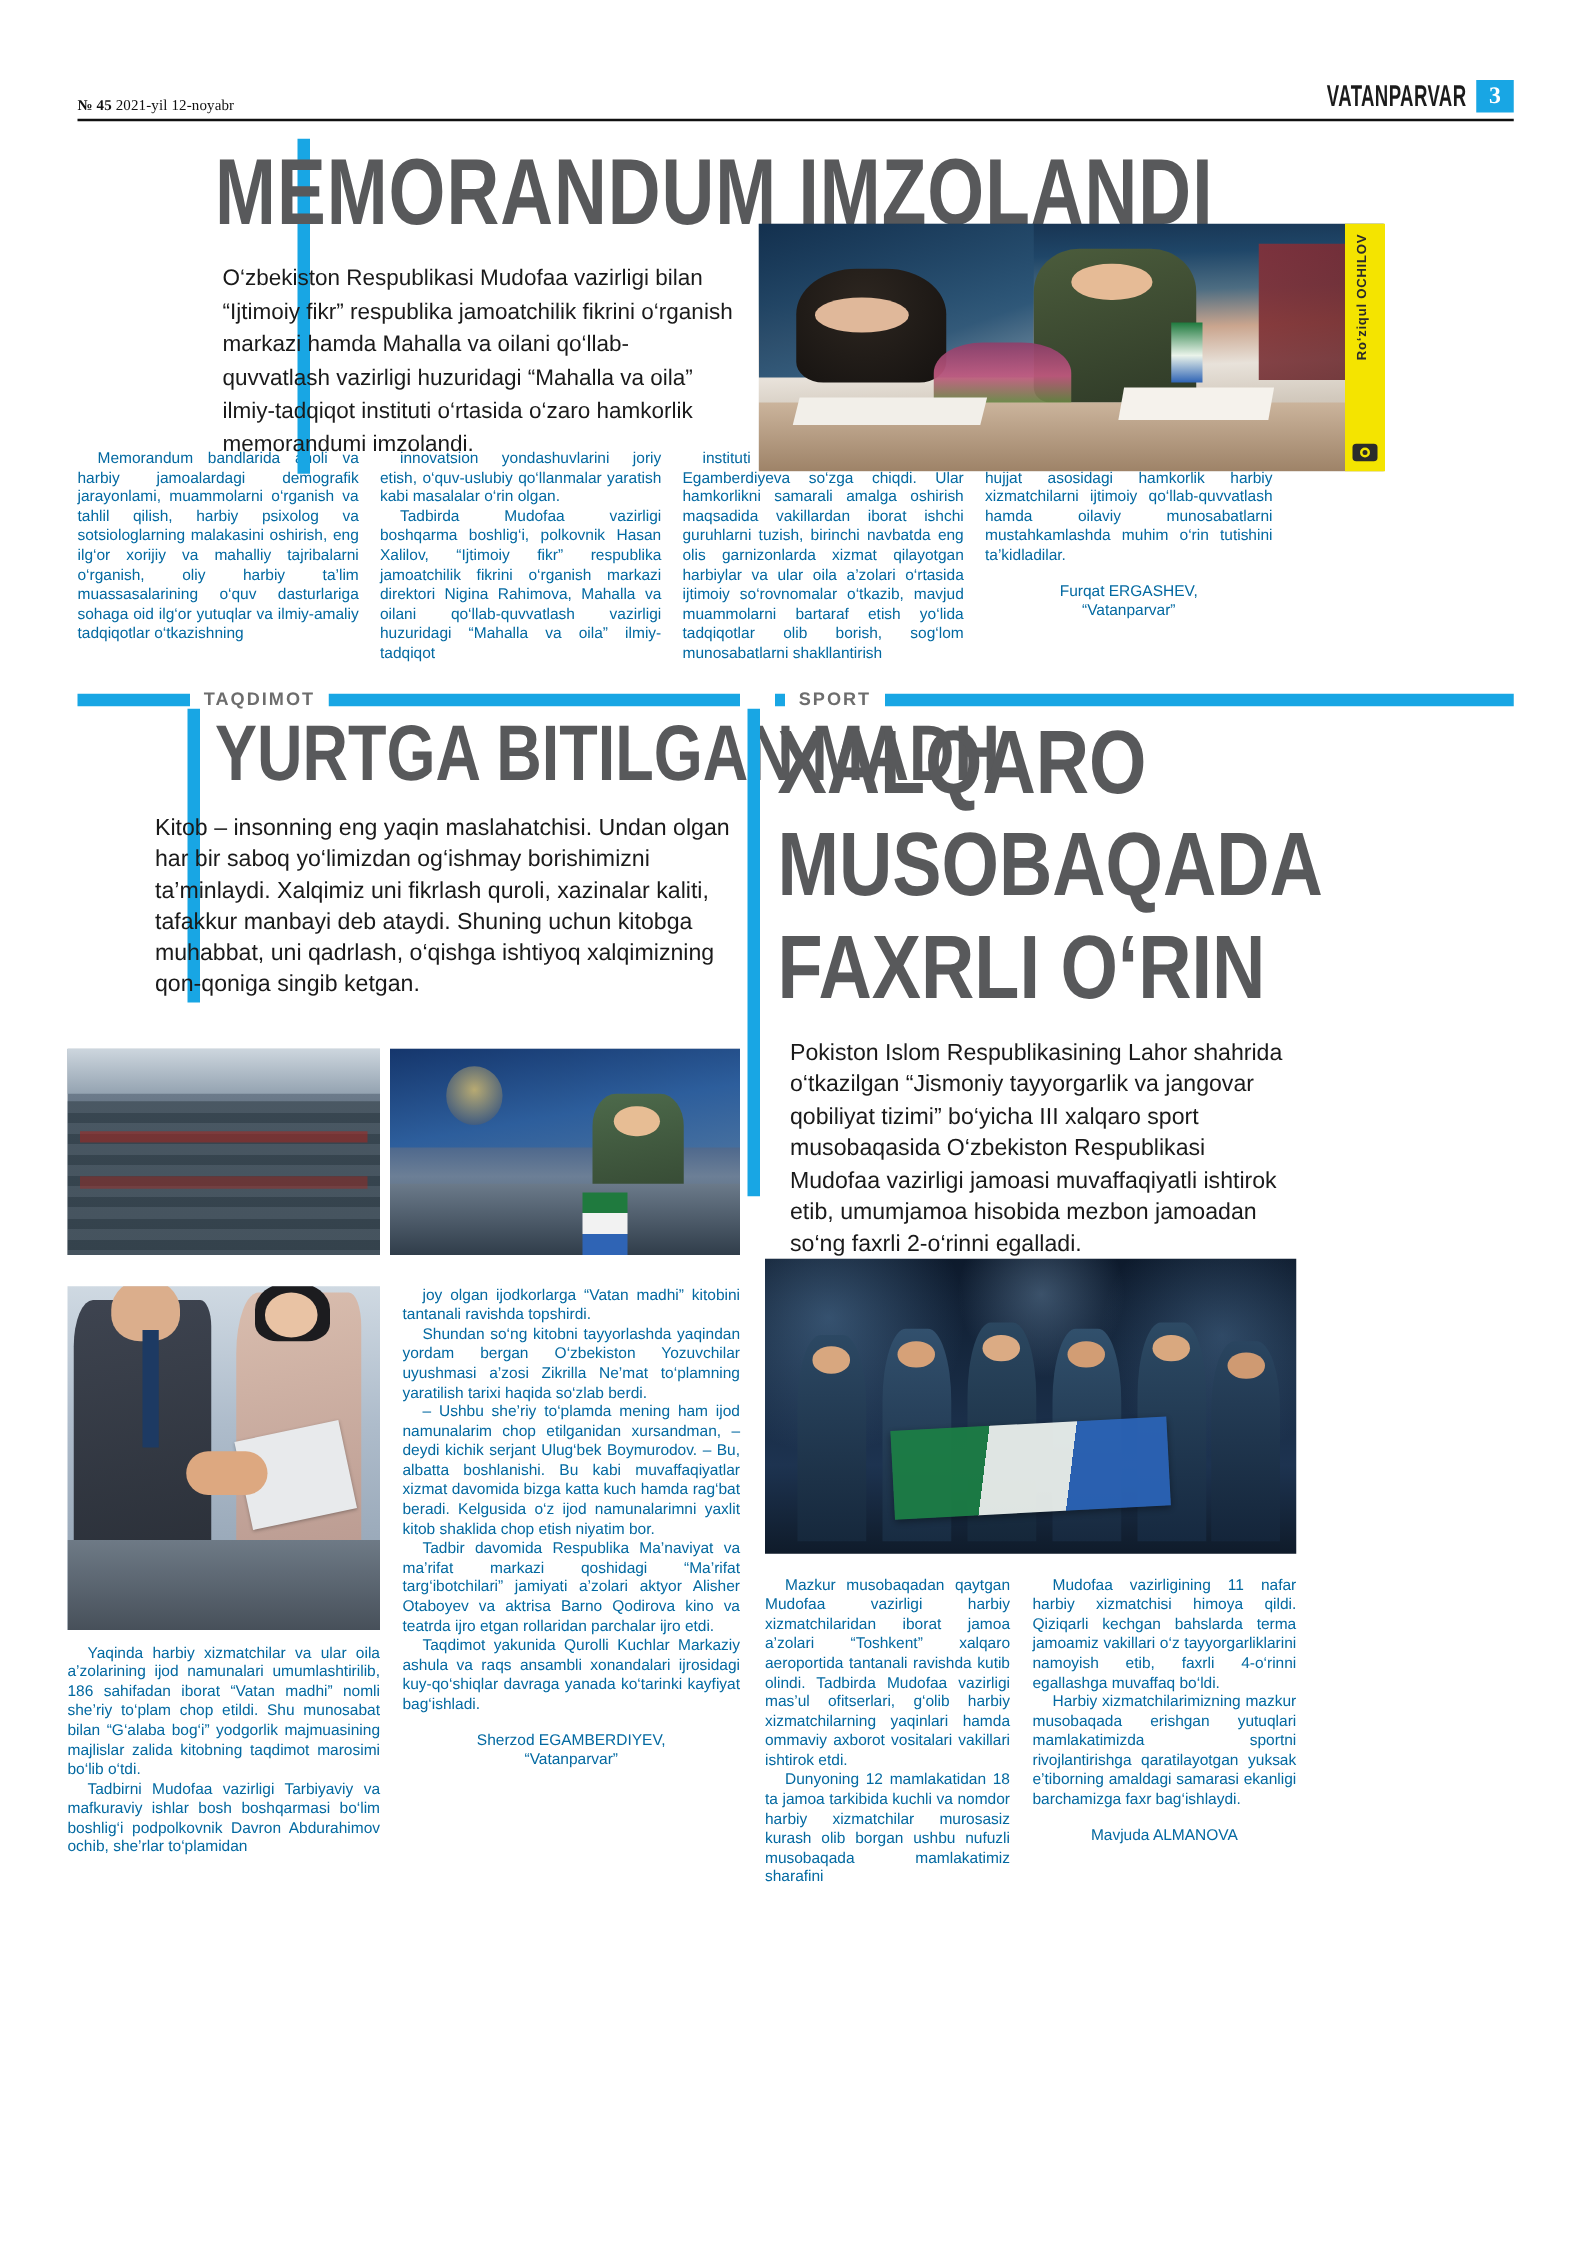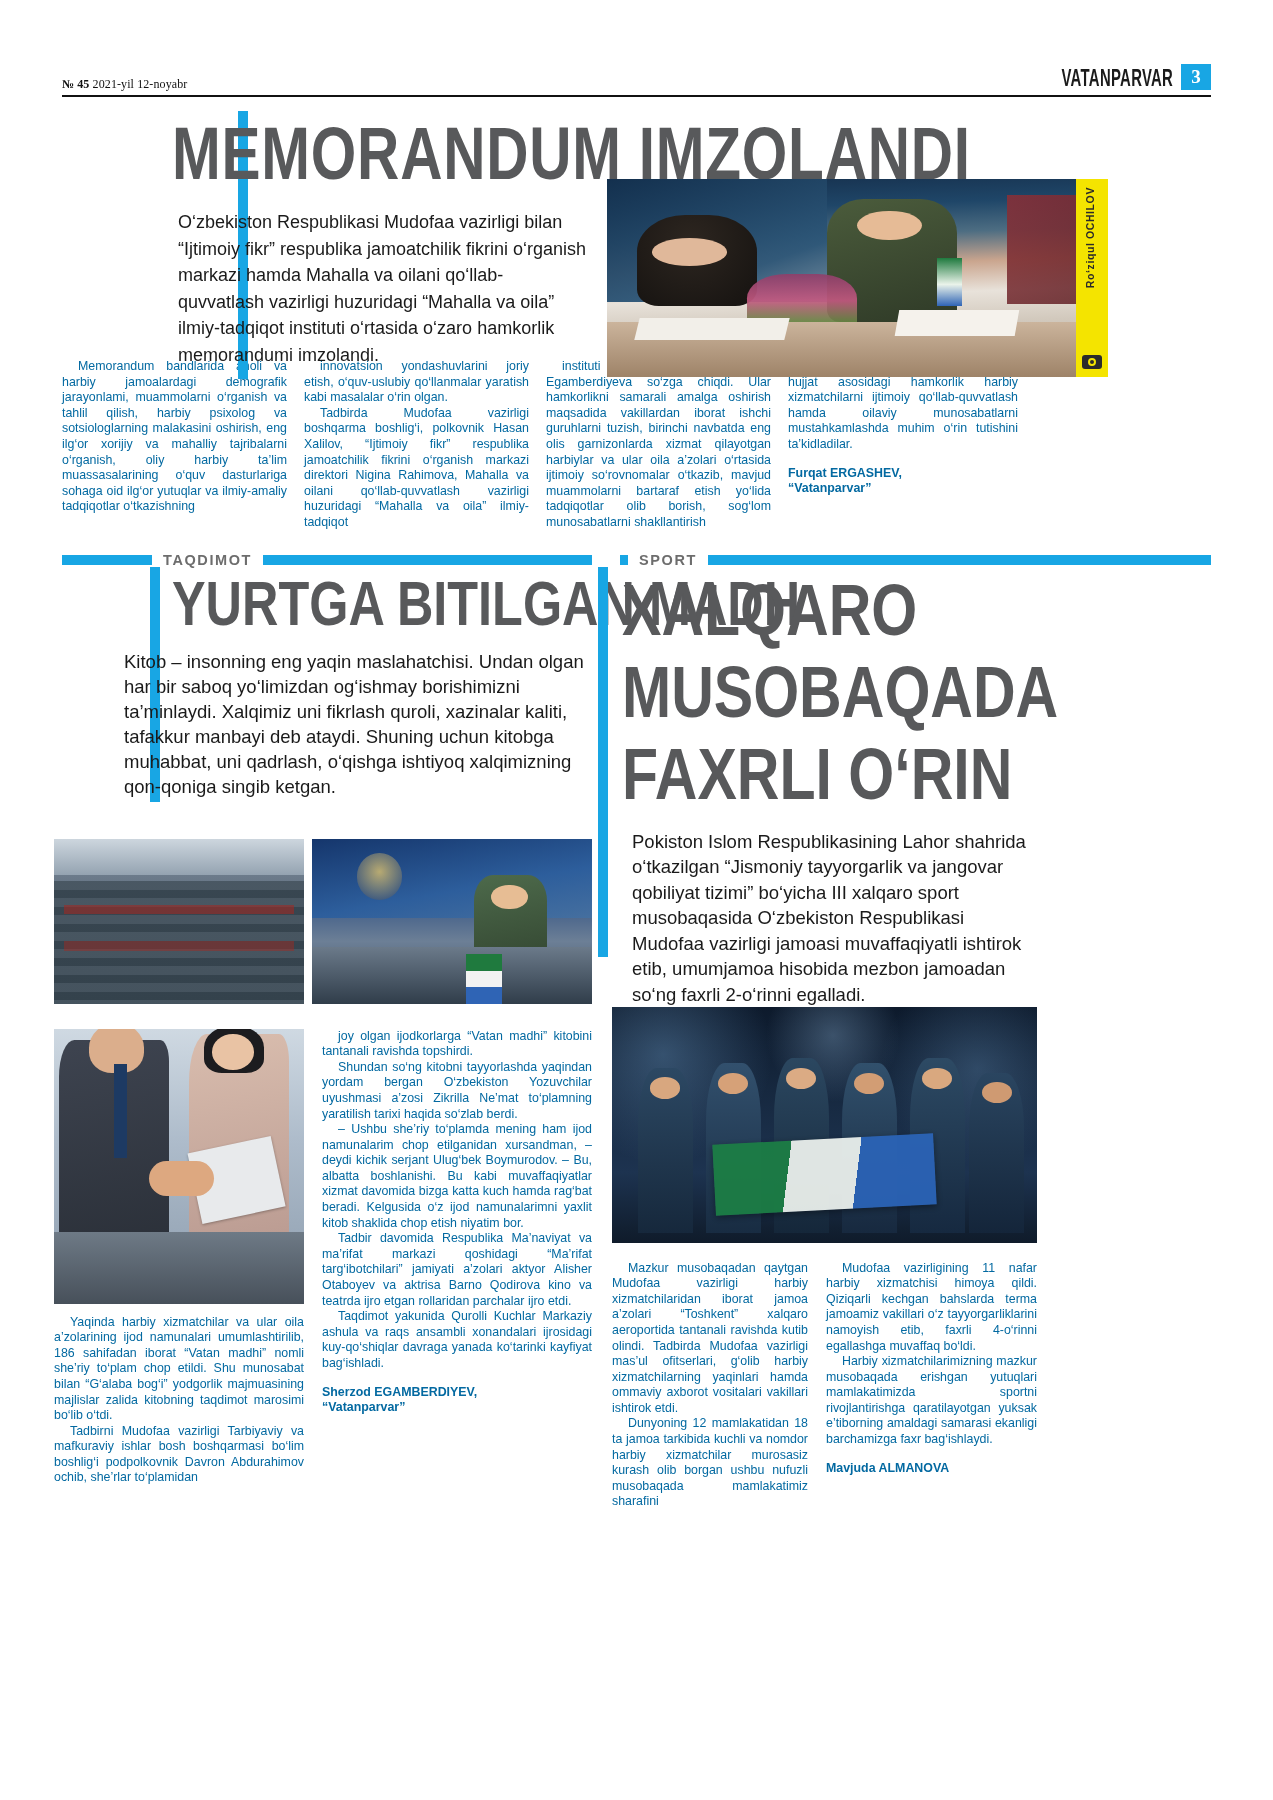--- a/index.html
+++ b/index.html
@@ -40,21 +40,21 @@
     letter-spacing:0px;
     transform-origin:left top;
   }
 
   .lefttick { position:absolute; background:#18a6e4; }
 
   
   .col-text { font-size:12.4px; line-height:15.6px; text-align:justify;
     hyphens:auto; color:#0369a1; }
   .col-text p { margin:0; text-indent:16px; }
-  .byline { text-align:left; font-weight:bold; font-size:12.4px; line-height:15.6px; margin-top:13px;}
+  .byline { text-align:center; font-weight:normal; font-size:12.4px; line-height:15.6px; margin-top:13px;}
 
   .lead { font-size:18px; line-height:26.5px; color:#1a1a1a; }
 
   
   .photo { position:relative; overflow:hidden; background:#cfd6da; }
   .ph-caption-v { position:absolute; writing-mode:vertical-rl; transform:rotate(180deg);
     font-size:10.5px; letter-spacing:.6px; color:#2a2a2a; font-weight:bold; }
 </style>
 </head>
 <body>

